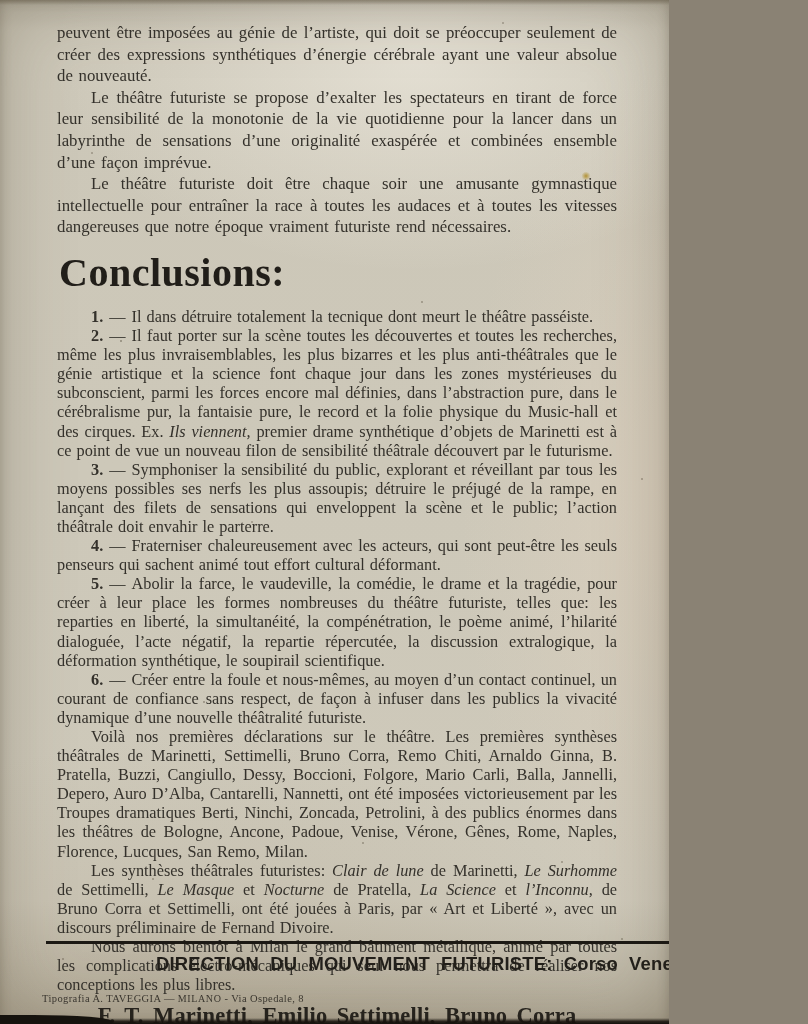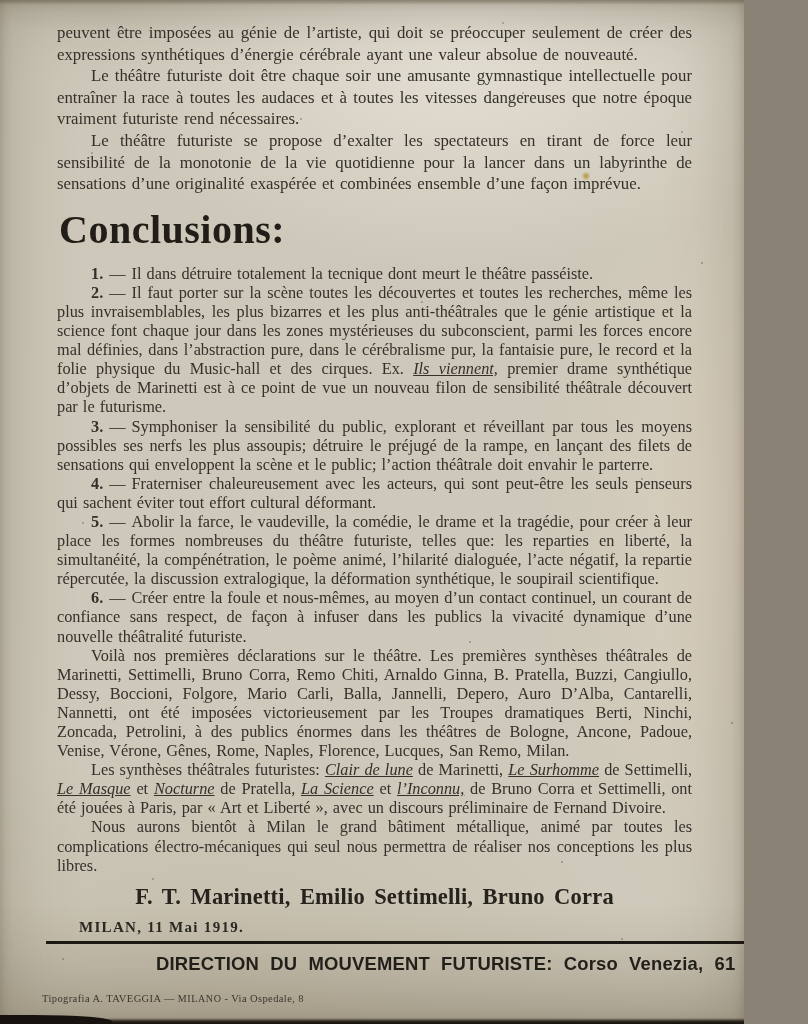--- a/index.html
+++ b/index.html
@@ -1,37 +1,37 @@
 <!DOCTYPE html>
 <html><head>
 <meta charset="utf-8">
 <style>
   html,body{margin:0;padding:0;background:#8a8274;}
   .scan{
-    position:relative;width:744px;height:1024px;overflow:hidden;
+    position:relative;width:669px;height:1024px;overflow:hidden;
     background-color:#ccc7b8;
     background-image:
       radial-gradient(ellipse 520px 300px at 62% 6%, rgba(246,242,232,0.55), rgba(246,242,232,0) 70%),
       radial-gradient(ellipse 300px 620px at 101% 50%, rgba(228,212,192,0.5), rgba(228,212,192,0) 72%),
       radial-gradient(ellipse 620px 380px at 28% 98%, rgba(168,156,134,0.28), rgba(168,156,134,0) 70%),
       linear-gradient(180deg,#bfbaab 0%,#ccc7b8 3%,#cec9ba 88%,#b7b09e 99%);
     box-shadow: inset 0 0 75px rgba(82,70,50,0.33), inset 0 0 12px rgba(60,50,36,0.28);
     font-family:"Liberation Serif","DejaVu Serif",serif;
   }
   .content{position:absolute;left:57px;right:52px;top:22px;}
   .body{margin:0;text-align:justify;color:#34312b;text-indent:34px;
         font-family:"Liberation Serif","DejaVu Serif",serif;}
   .intro{font-size:16.8px;line-height:21.6px;word-spacing:1.5px;}
   .concl{font-size:16.3px;line-height:19.1px;word-spacing:1px;}
   .noindent{text-indent:0;}
   .heading{font-family:"Liberation Serif","DejaVu Serif",serif;font-size:40px;line-height:47px;
            font-weight:600;color:#211e19;margin:11px 0 11px 2px;letter-spacing:0.5px;}
   .num{font-weight:700;}
   .dash{padding:0 6px;}
-  .it{font-style:italic;text-decoration:underline;}
+  .it{font-style:italic;}
   .signature{margin-top:9px;text-align:center;font-weight:700;font-size:22.5px;
              color:#26231d;word-spacing:3.5px;letter-spacing:0.2px;}
   .dateline{margin-top:9px;margin-left:22px;font-weight:700;font-size:15px;
             letter-spacing:1.3px;color:#2b2822;}
   .footer-rule{position:absolute;left:46px;top:941px;width:743px;height:3px;background:#1c1914;}
   .footer-line{position:absolute;left:156px;top:953px;white-space:nowrap;
                font-family:"Liberation Sans","DejaVu Sans",sans-serif;font-weight:700;
                font-size:19px;color:#221f1a;word-spacing:6px;letter-spacing:0.2px;
                transform:scaleX(0.97);transform-origin:left;}
   .imprint{position:absolute;left:42px;top:993px;font-size:10.5px;color:#3a362f;letter-spacing:0.4px;}
@@ -60,32 +60,32 @@
 </head>
 <body>
 
 <div class="scan">
   <div class="edge-top"></div>
   <div class="speckles"></div>
   <div class="stain-yellow"></div>
 
   <main class="content">
     <p class="body intro noindent">peuvent être imposées au génie de l’artiste, qui doit se préoccuper seulement de créer des expressions synthétiques d’énergie cérébrale ayant une valeur absolue de nouveauté.</p>
+    <p class="body intro">Le théâtre futuriste se propose d’exalter les spectateurs en tirant de force leur sensibilité de la monotonie de la vie quotidienne pour la lancer dans un labyrinthe de sensations d’une originalité exaspérée et combinées ensemble d’une façon imprévue.</p>
     <p class="body intro">Le théâtre futuriste doit être chaque soir une amusante gymnastique intellectuelle pour entraîner la race à toutes les audaces et à toutes les vitesses dangereuses que notre époque vraiment futuriste rend nécessaires.</p>
-    <p class="body intro">Le théâtre futuriste se propose d’exalter les spectateurs en tirant de force leur sensibilité de la monotonie de la vie quotidienne pour la lancer dans un labyrinthe de sensations d’une originalité exaspérée et combinées ensemble d’une façon imprévue.</p>
 
     <h1 class="heading">Conclusions:</h1>
 
     <p class="body concl"><span class="num">1.</span><span class="dash">—</span><span>Il dans détruire totalement la tecnique dont meurt le théâtre passéiste.</span></p>
 
     <p class="body concl"><span class="num">2.</span><span class="dash">—</span><span>Il faut porter sur la scène toutes les découvertes et toutes les recherches, même les plus invraisemblables, les plus bizarres et les plus anti-théâtrales que le génie artistique et la science font chaque jour dans les zones mystérieuses du subconscient, parmi les forces encore mal définies, dans l’abstraction pure, dans le cérébralisme pur, la fantaisie pure, le record et la folie physique du Music-hall et des cirques. Ex. </span><span class="it">Ils viennent,</span><span> premier drame synthétique d’objets de Marinetti est à ce point de vue un nouveau filon de sensibilité théâtrale découvert par le futurisme.</span></p>
 
     <p class="body concl"><span class="num">3.</span><span class="dash">—</span><span>Symphoniser la sensibilité du public, explorant et réveillant par tous les moyens possibles ses nerfs les plus assoupis; détruire le préjugé de la rampe, en lançant des filets de sensations qui enveloppent la scène et le public; l’action théâtrale doit envahir le parterre.</span></p>
 
-    <p class="body concl"><span class="num">4.</span><span class="dash">—</span><span>Fraterniser chaleureusement avec les acteurs, qui sont peut-être les seuls penseurs qui sachent éviter tout effort cultural déformant.</span></p>
+    <p class="body concl"><span class="num">4.</span><span class="dash">—</span><span>Fraterniser chaleureusement avec les acteurs, qui sont peut-être les seuls penseurs qui sachent animé tout effort cultural déformant.</span></p>
 
     <p class="body concl"><span class="num">5.</span><span class="dash">—</span><span>Abolir la farce, le vaudeville, la comédie, le drame et la tragédie, pour créer à leur place les formes nombreuses du théâtre futuriste, telles que: les reparties en liberté, la simultanéité, la compénétration, le poème animé, l’hilarité dialoguée, l’acte négatif, la repartie répercutée, la discussion extralogique, la déformation synthétique, le soupirail scientifique.</span></p>
 
     <p class="body concl"><span class="num">6.</span><span class="dash">—</span><span>Créer entre la foule et nous-mêmes, au moyen d’un contact continuel, un courant de confiance sans respect, de façon à infuser dans les publics la vivacité dynamique d’une nouvelle théâtralité futuriste.</span></p>
 
     <p class="body concl">Voilà nos premières déclarations sur le théâtre. Les premières synthèses théâtrales de Marinetti, Settimelli, Bruno Corra, Remo Chiti, Arnaldo Ginna, B. Pratella, Buzzi, Cangiullo, Dessy, Boccioni, Folgore, Mario Carli, Balla, Jannelli, Depero, Auro D’Alba, Cantarelli, Nannetti, ont été imposées victorieusement par les Troupes dramatiques Berti, Ninchi, Zoncada, Petrolini, à des publics énormes dans les théâtres de Bologne, Ancone, Padoue, Venise, Vérone, Gênes, Rome, Naples, Florence, Lucques, San Remo, Milan.</p>
 
     <p class="body concl"><span>Les synthèses théâtrales futuristes: </span><span class="it">Clair de lune</span><span> de Marinetti, </span><span class="it">Le Surhomme</span><span> de Settimelli, </span><span class="it">Le Masque</span><span> et </span><span class="it">Nocturne</span><span> de Pratella, </span><span class="it">La Science</span><span> et </span><span class="it">l’Inconnu,</span><span> de Bruno Corra et Settimelli, ont été jouées à Paris, par « Art et Liberté », avec un discours préliminaire de Fernand Divoire.</span></p>
 
     <p class="body concl">Nous aurons bientôt à Milan le grand bâtiment métallique, animé par toutes les complications électro-mécaniques qui seul nous permettra de réaliser nos conceptions les plus libres.</p>

